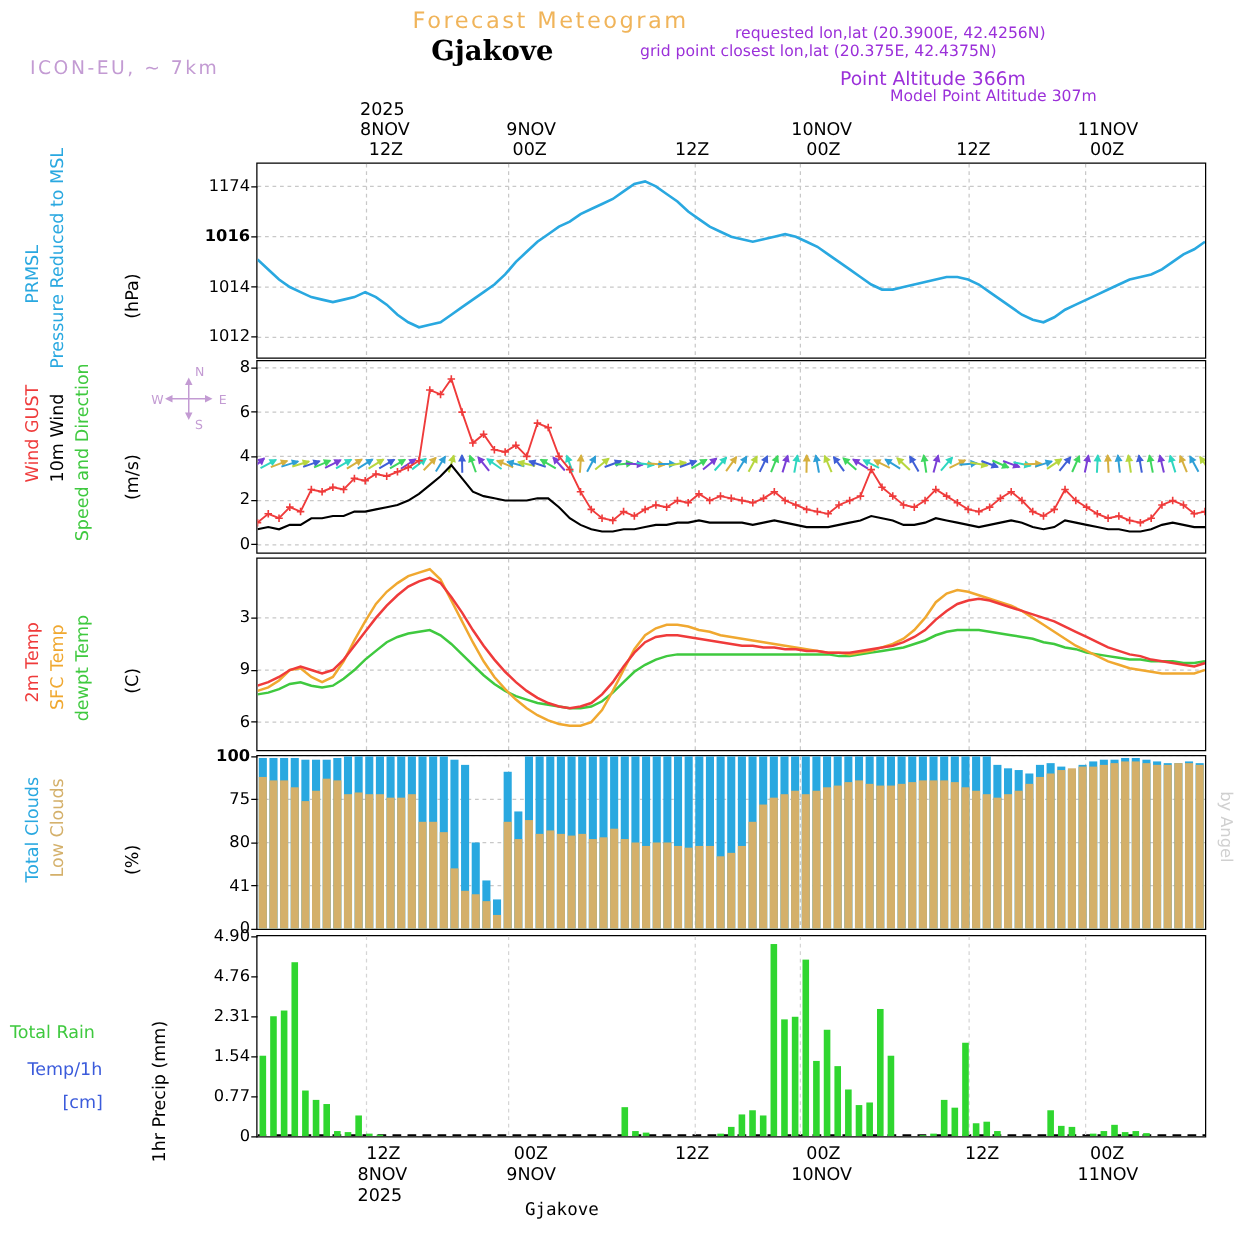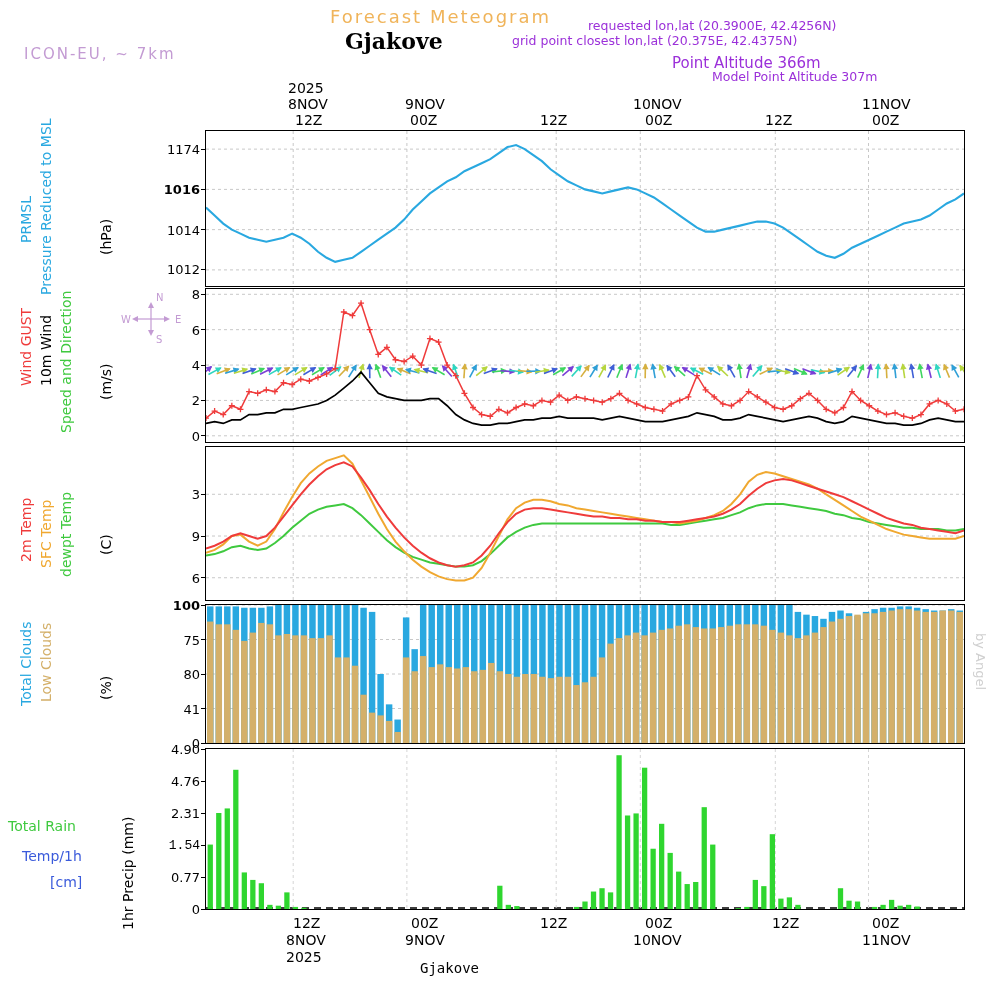--- a/index.html
+++ b/index.html
@@ -873,21 +873,21 @@
       <rect x="674.45" y="155.84" width="5.28" height="4.16" fill="#2fd62f"></rect>
       <rect x="682.97" y="150.86" width="5.28" height="9.14" fill="#2fd62f"></rect>
       <rect x="691.48" y="156.68" width="5.28" height="3.32" fill="#2fd62f"></rect>
       <rect x="700.00" y="155.84" width="5.28" height="4.16" fill="#2fd62f"></rect>
       <rect x="708.52" y="157.51" width="5.28" height="2.49" fill="#2fd62f"></rect>
     </svg>
     <div class="ytick" style="top: 160px;">0</div>
     <div style="position: absolute; right: 100%; top: 159.5px; width: 5px; height: 1px; background: rgb(0, 0, 0);"></div>
     <div class="ytick" style="top: 128px;">0.77</div>
     <div style="position: absolute; right: 100%; top: 127.5px; width: 5px; height: 1px; background: rgb(0, 0, 0);"></div>
-    <div class="ytick" style="top: 96px; font-family: Liberation Mono, monospace;">1.54</div>
+    <div class="ytick" style="top: 96px;">1.54</div>
     <div style="position: absolute; right: 100%; top: 95.5px; width: 5px; height: 1px; background: rgb(0, 0, 0);"></div>
     <div class="ytick" style="top: 64px;">2.31</div>
     <div style="position: absolute; right: 100%; top: 63.5px; width: 5px; height: 1px; background: rgb(0, 0, 0);"></div>
     <div class="ytick" style="top: 32px;">4.76</div>
     <div style="position: absolute; right: 100%; top: 31.5px; width: 5px; height: 1px; background: rgb(0, 0, 0);"></div>
     <div class="ytick" style="top: 0px;">4.90</div>
     <div style="position: absolute; right: 100%; top: -0.5px; width: 5px; height: 1px; background: rgb(0, 0, 0);"></div>
   </div>
 
 <div class="abs nosel botax" style="left:293px;top:915px;">12Z</div>

